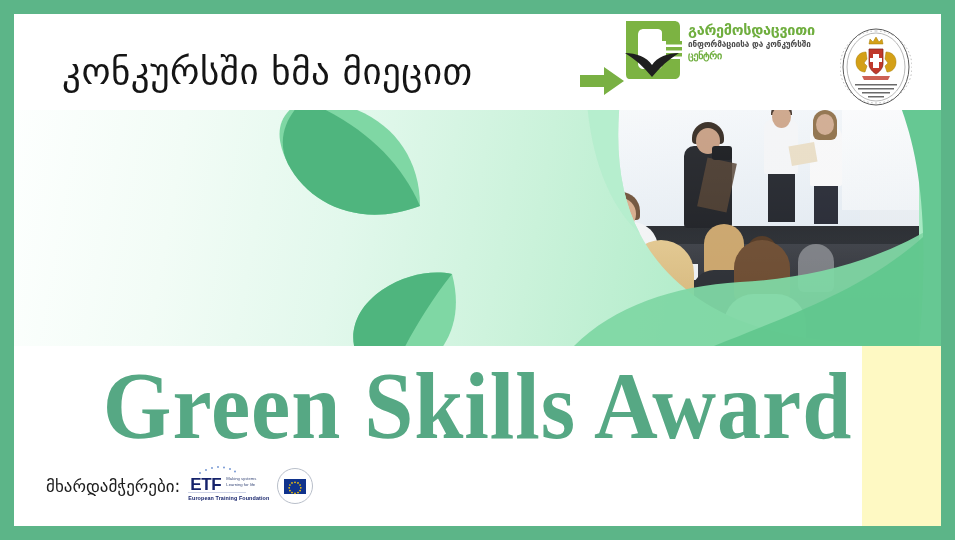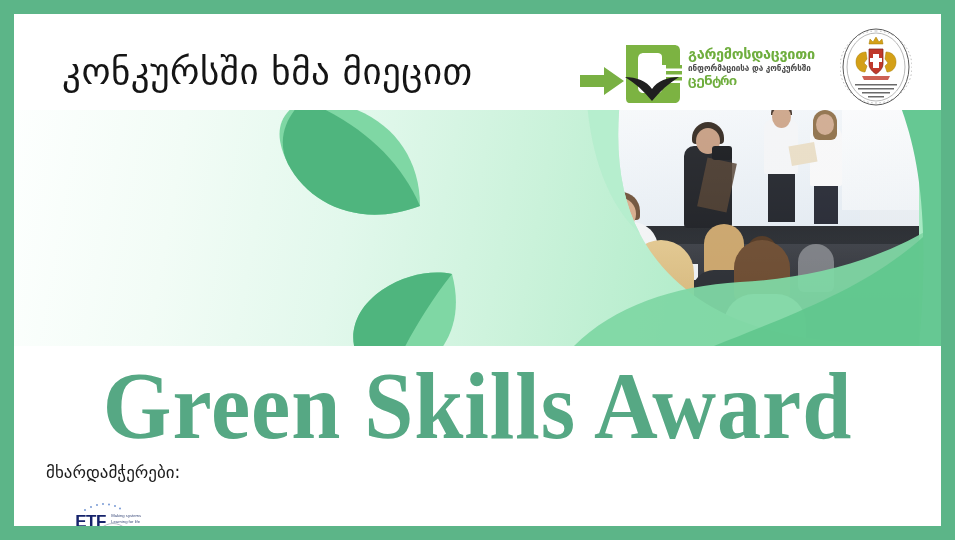--- a/index.html
+++ b/index.html
@@ -59,21 +59,21 @@
     left: 566px;
     top: 52px;
     width: 44px;
     height: 30px;
   }
 
   
   .eiec-logo {
     position: absolute;
     left: 608px;
-    top: 29px;
+    top: 5px;
     width: 200px;
     height: 64px;
   }
   .eiec-mark {
     position: absolute;
     left: 0;
     top: 0;
     width: 60px;
     height: 62px;
   }
@@ -95,22 +95,22 @@
   .eiec-line2 {
     font-family: "DejaVu Sans", sans-serif;
     font-size: 8.2px;
     font-weight: 700;
     color: #4a4a4a;
     line-height: 1.3;
     white-space: nowrap;
     letter-spacing: -0.1px;
   }
   .eiec-line3 {
-    font-family: Liberation Mono, monospace;
-    font-size: 14px;
+    font-family: Liberation Serif, serif;
+    font-size: 10px;
     font-weight: 700;
     color: #6fae3e;
     line-height: 1.1;
     white-space: nowrap;
     letter-spacing: -0.3px;
   }
 
   
   .ministry-seal {
     position: absolute;
@@ -216,21 +216,21 @@
   .photo-tint {
     position:absolute; left:0; top:0; width:400px; height:260px;
     background: linear-gradient(180deg, rgba(255,255,255,.10), rgba(255,255,255,0));
   }
 
   
   .title-band {
     position: absolute;
     left: 0;
     top: 332px;
-    width: 927px;
+    width: 848px;
     height: 180px;
     background: #ffffff;
     z-index: 30;
   }
   .title-text {
     position: absolute;
     left: 0;
     top: 12px;
     width: 927px;
     text-align: center;
@@ -244,23 +244,22 @@
   }
 
   
   .supporters {
     position: absolute;
     left: 32px;
     top: 448px;
     height: 48px;
     display: flex;
     align-items: center;
-    gap: 20px;
+    gap: 6px;
     z-index: 35;
-    flex-direction: column;
   }
   .supporters-label {
     font-family: "DejaVu Sans", sans-serif;
     font-size: 17px;
     color: #1d1d1d;
     white-space: nowrap;
   }
   .etf-logo {
     position: relative;
     width: 84px;

